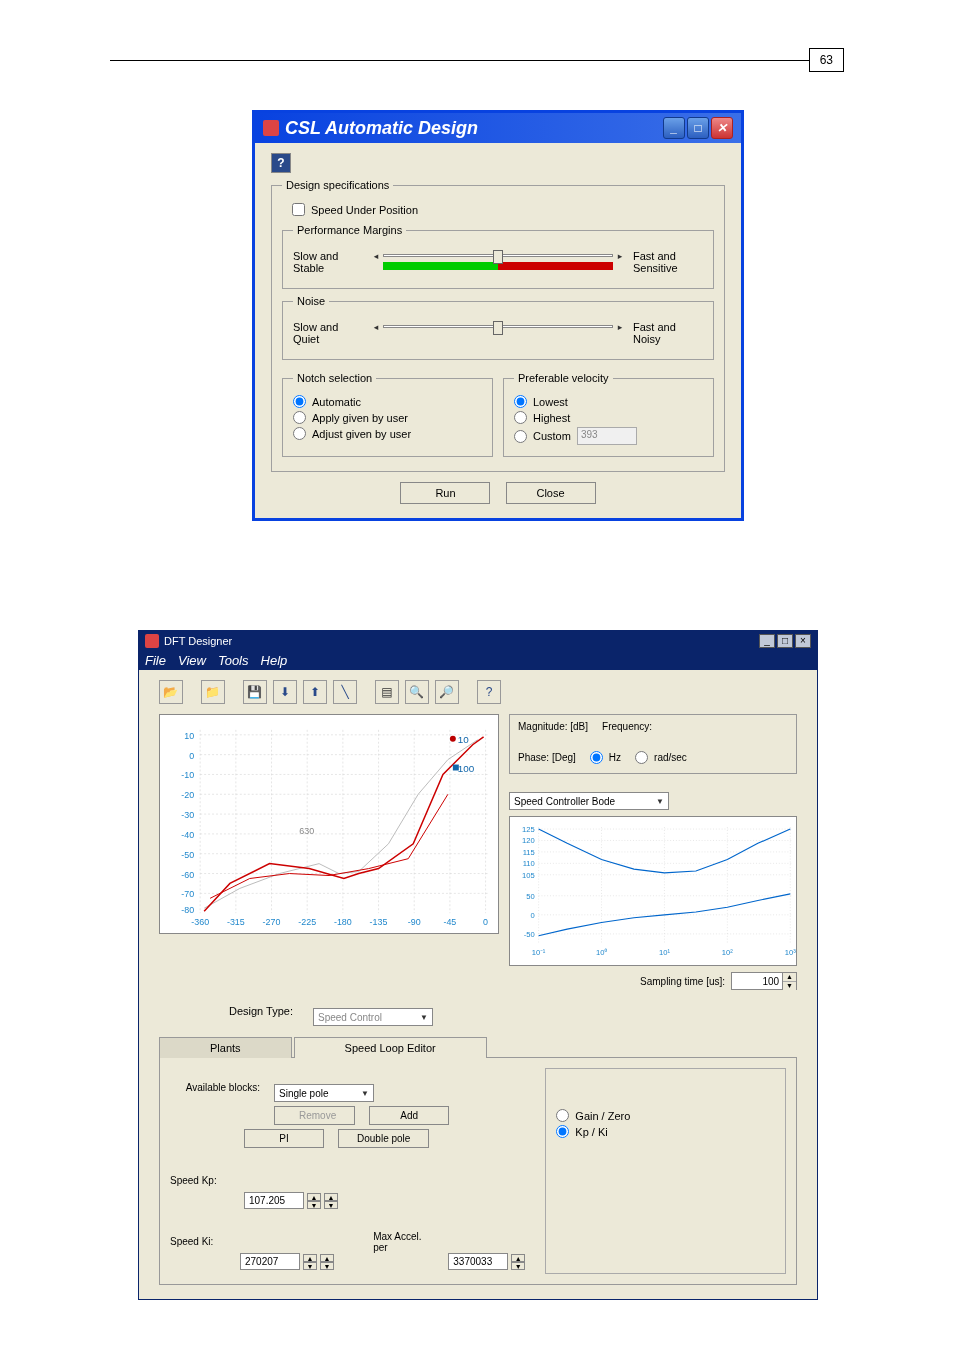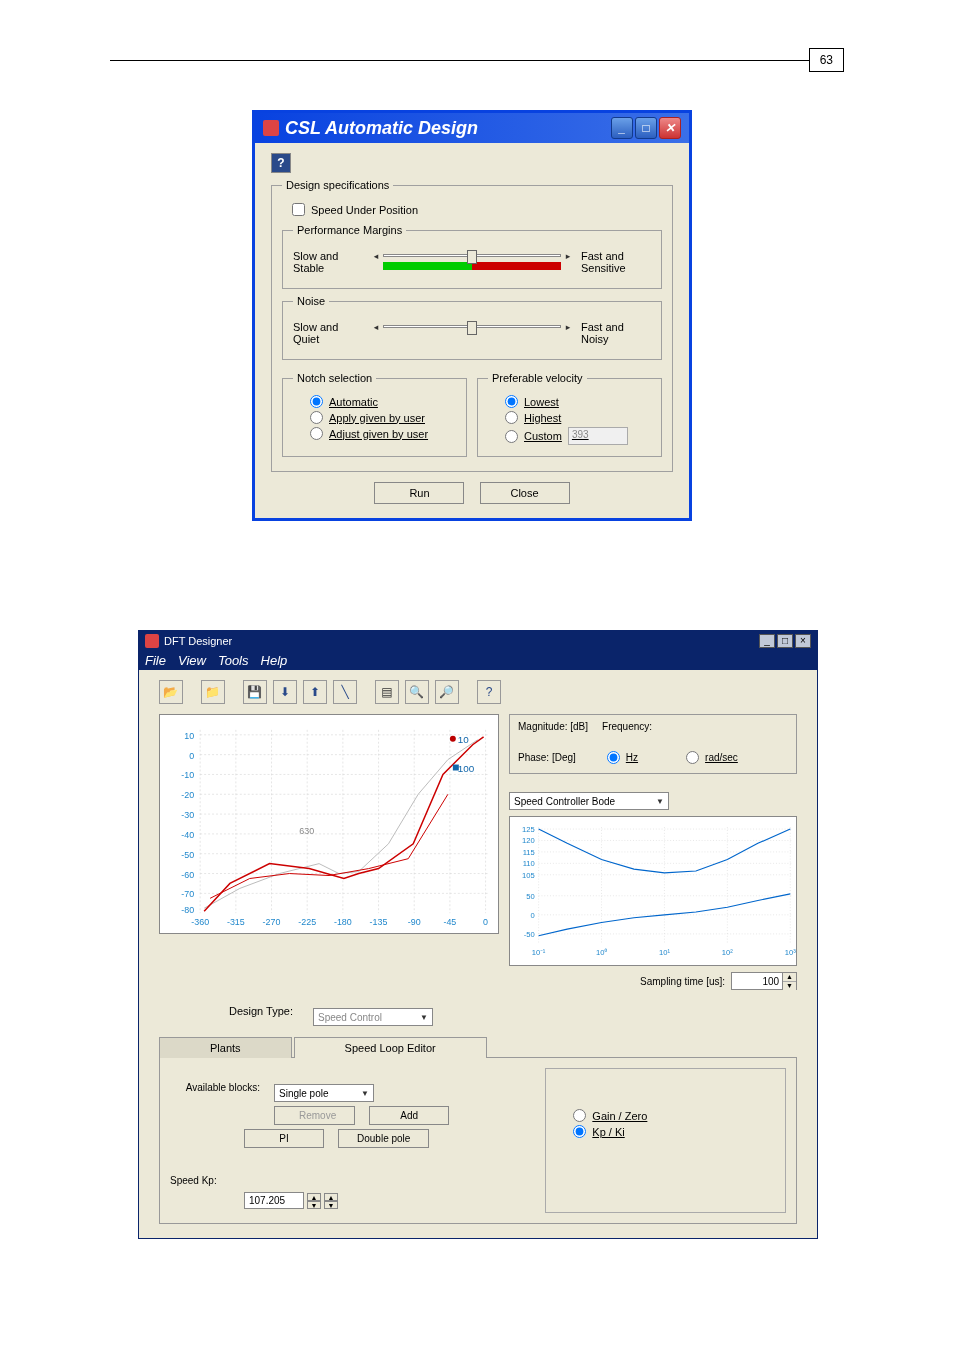--- a/index.html
+++ b/index.html
@@ -24,21 +24,21 @@
       padding: 4px 10px;
       font-size: 12px;
       background: #fff;
     }
 
     
     .win1 {
       position: absolute;
       left: 252px;
       top: 110px;
-      width: 440px;
+      width: 492px;
       border: 3px solid #0842e0;
       background: #ece9d8;
     }
     .win1-title {
       background: linear-gradient(to right, #0842e0, #3a6fe8);
       color: #fff;
       font-weight: bold;
       font-size: 18px;
       padding: 4px 8px;
       display: flex;
@@ -131,21 +131,21 @@
       width: 10px;
       height: 10px;
       font-size: 9px;
       text-align: center;
       color: #333;
     }
     .slider-arrow-l { left: 0; }
     .slider-arrow-r { right: 0; }
     .fs-row { display: flex; gap: 10px; }
     .fs-row fieldset { flex: 1; }
-    .radio-line { display: flex; align-items: center; gap: 6px; margin: 3px 17px; text-decoration: underline; }
+    .radio-line { display: flex; align-items: center; gap: 6px; margin: 3px 0; }
     .radio-line input[type=radio] { width: 13px; height: 13px; }
     .combo-small {
       width: 60px;
       height: 18px;
       border: 1px solid #aaa;
       background: #f0f0f0;
       font-size: 10px;
       padding: 1px 3px;
       color: #888;
     }
@@ -672,20 +672,43 @@
           <span class="sb">
               <span>▲</span>
               <span>▼</span>
             </span>
           <span class="sb">
               <span>▲</span>
               <span>▼</span>
             </span>
         </span>
       </div>
+      <div class="blk-row">
+        <span style="width:60px">Speed Ki:</span>
+        <span class="spinny">
+          <input class="blk-input" value="270207" style="">
+          <span class="sb">
+              <span>▲</span>
+              <span>▼</span>
+            </span>
+          <span class="sb">
+              <span>▲</span>
+              <span>▼</span>
+            </span>
+        </span>
+        <span style="width:12px"></span>
+        <span>Max Accel. per</span>
+        <span class="spinny">
+          <input class="blk-input" value="3370033" style="">
+          <span class="sb">
+              <span>▲</span>
+              <span>▼</span>
+            </span>
+        </span>
+      </div>
     </div>
     <div class="editor-right">
       <div class="radio-line" style="margin-top:30px">
           <input type="radio" name="gk" style="">
           <span>Gain / Zero</span>
         </div>
       <div class="radio-line">
           <input type="radio" name="gk" checked="" style="">
           <span>Kp / Ki</span>
         </div>

